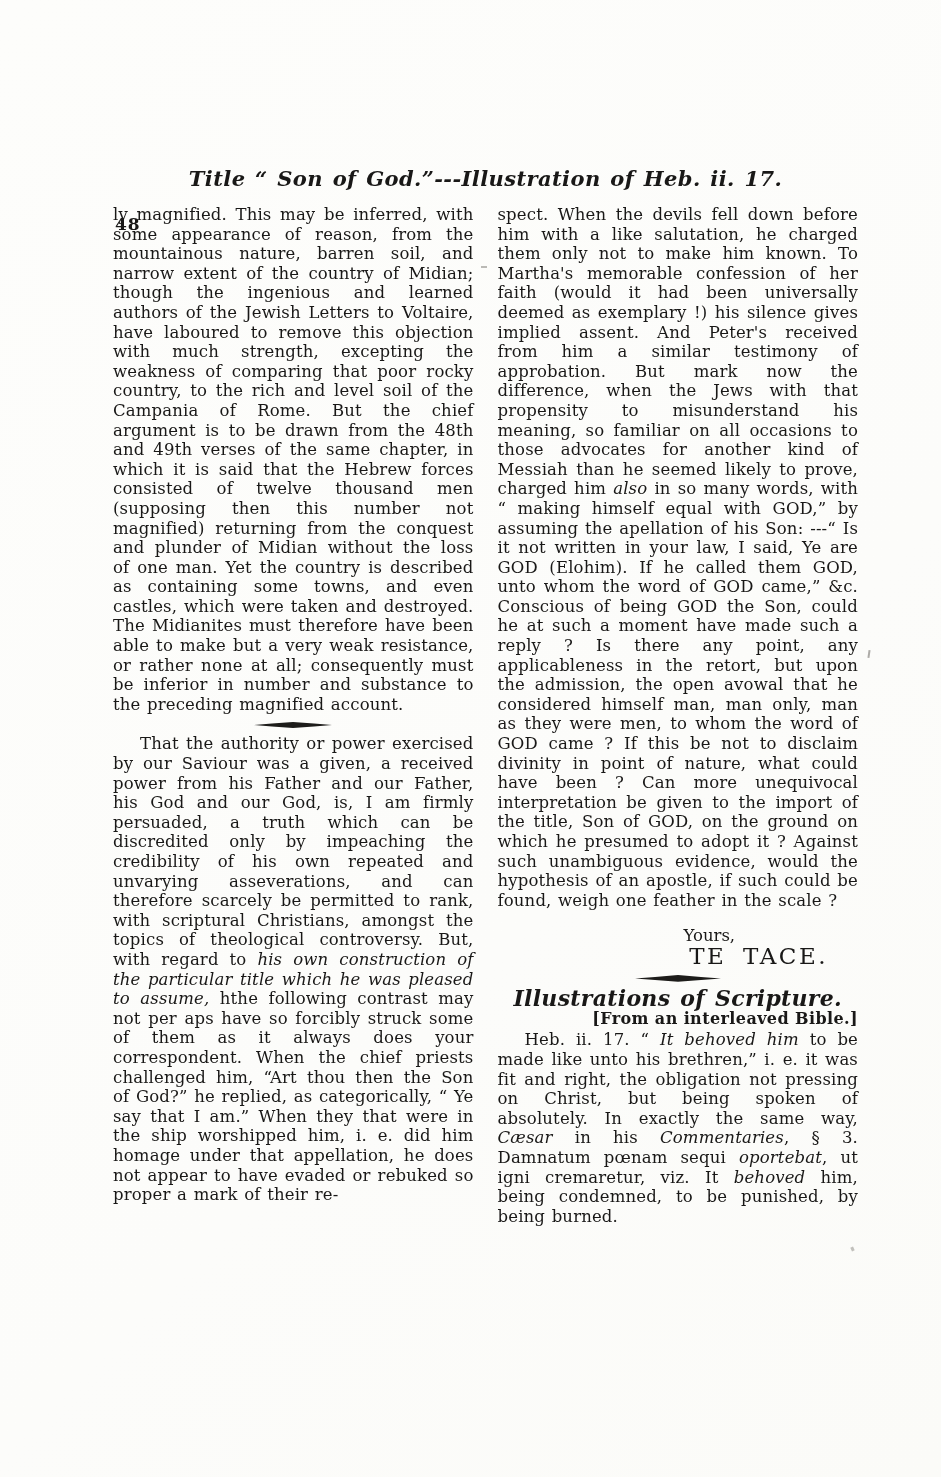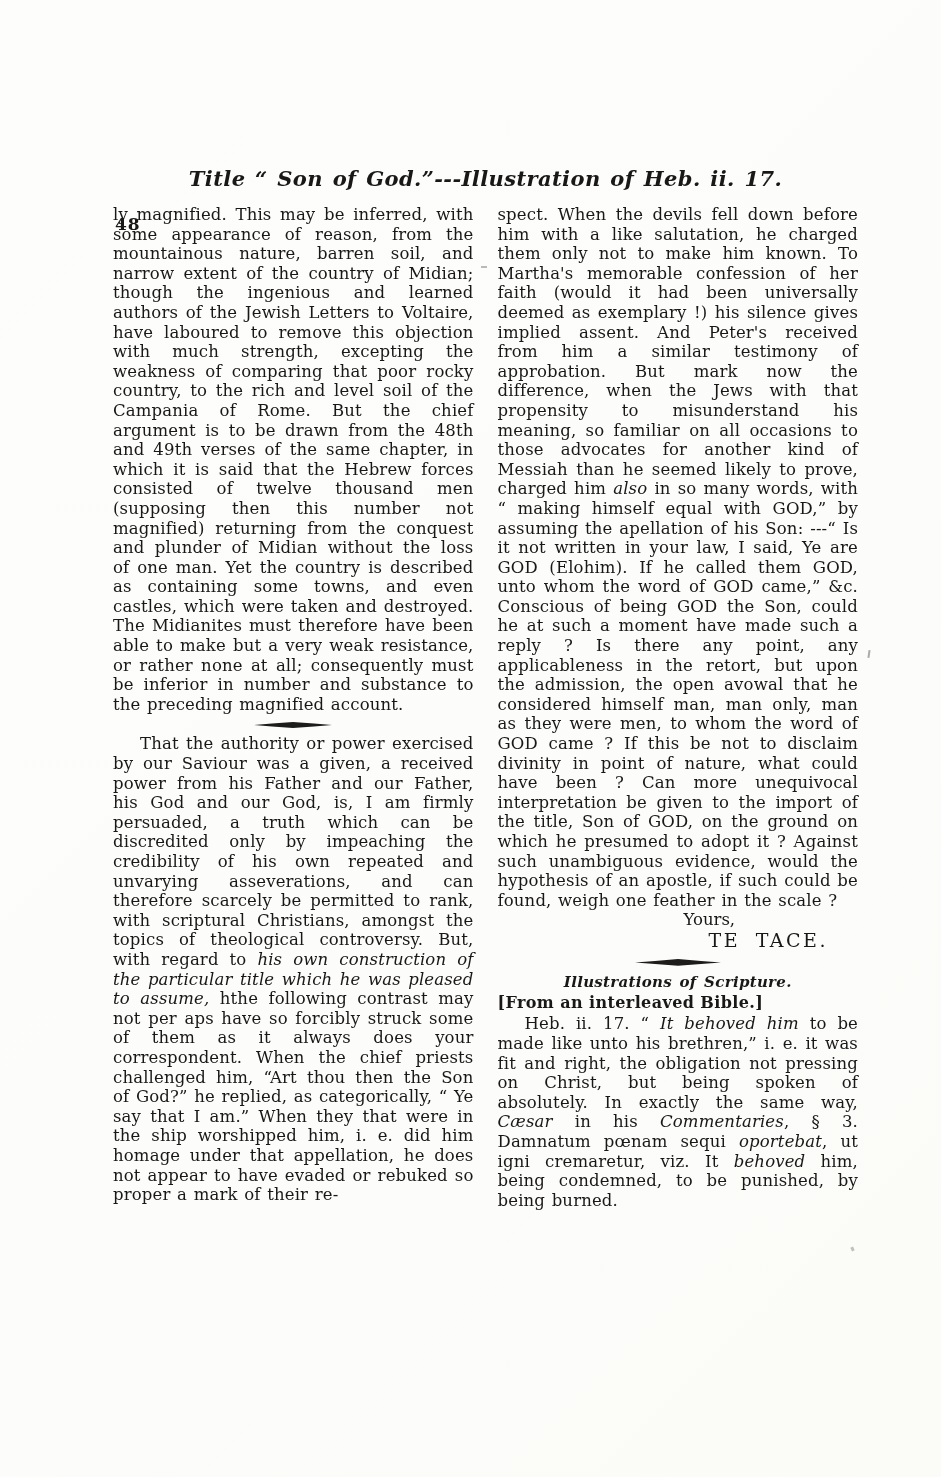--- a/index.html
+++ b/index.html
@@ -45,35 +45,36 @@
   .indent { text-indent:27px; }
   .rule-wrap { text-align:center; margin:7px 0 5px 0; line-height:0; }
   .salutation {
     margin:3px 0 0 52px;
     font-size:17px; font-variant:small-caps; letter-spacing:1px;
     font-weight:normal;
   }
   .yours-line {
     font-size:16.5px; line-height:20px;
     padding-left:186px;
+    margin-top:16px;
   }
   .sig-line {
-    font-size:19px; line-height:21px;
+    font-size:23px; line-height:21px;
     text-align:right; padding-right:30px;
     letter-spacing:2.5px; word-spacing:7px;
     font-weight:normal;
   }
   .section-heading {
     text-align:center;
-    font-size:15px; font-weight:bold; font-style:italic;
+    font-size:22px; font-weight:bold; font-style:italic;
     line-height:21px; margin-top:4px;
     letter-spacing:0.3px; word-spacing:2px;
   }
   .section-source {
-    text-align:left;
+    text-align:right;
     font-size:16px; font-weight:bold;
     line-height:19px; margin-bottom:2px;
     letter-spacing:0.4px;
   }
   .speck { position:absolute; background:#6b6862; }
   .speck-1 { left:868px; top:650px; width:2px; height:8px; opacity:.55; transform:rotate(8deg); }
   .speck-2 { left:766px; top:177px; width:3px; height:3px; border-radius:50%; opacity:.4; }
   .speck-3 { left:481px; top:266px; width:6px; height:2px; opacity:.45; }
   .speck-4 { left:851px; top:1247px; width:3px; height:4px; opacity:.4; transform:rotate(-25deg); }
   svg.rule { display:inline-block; }

